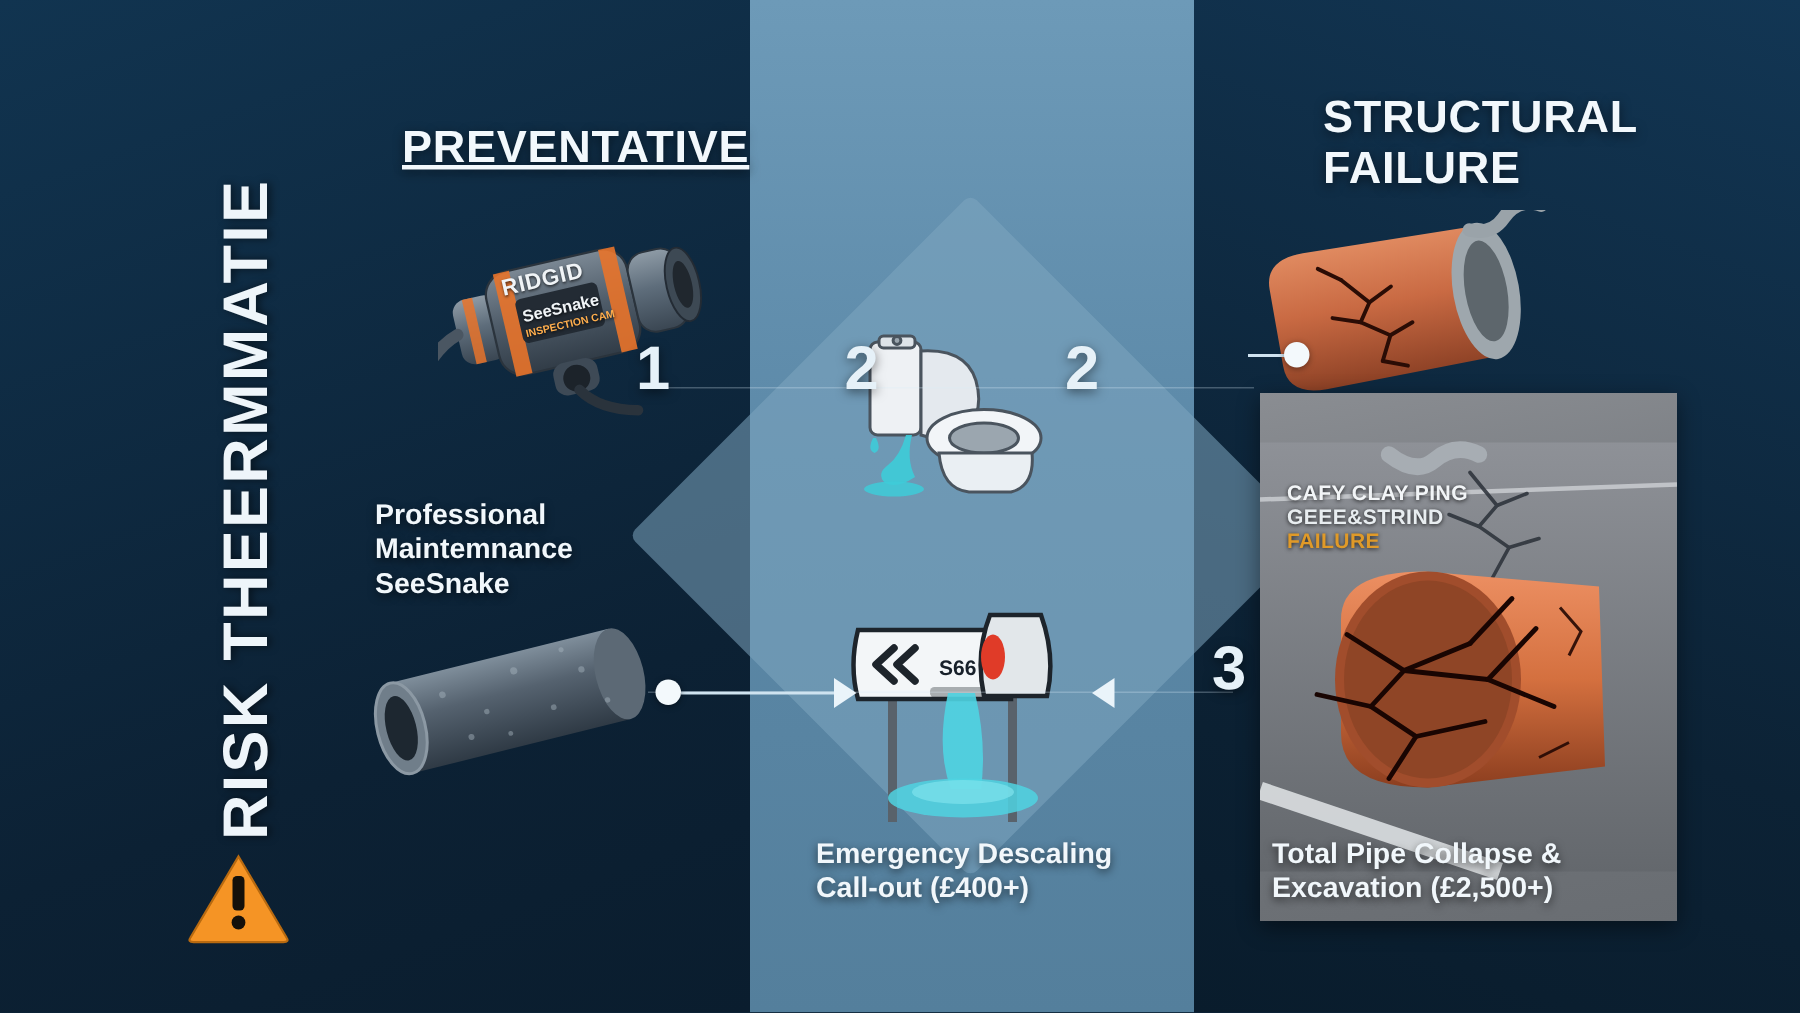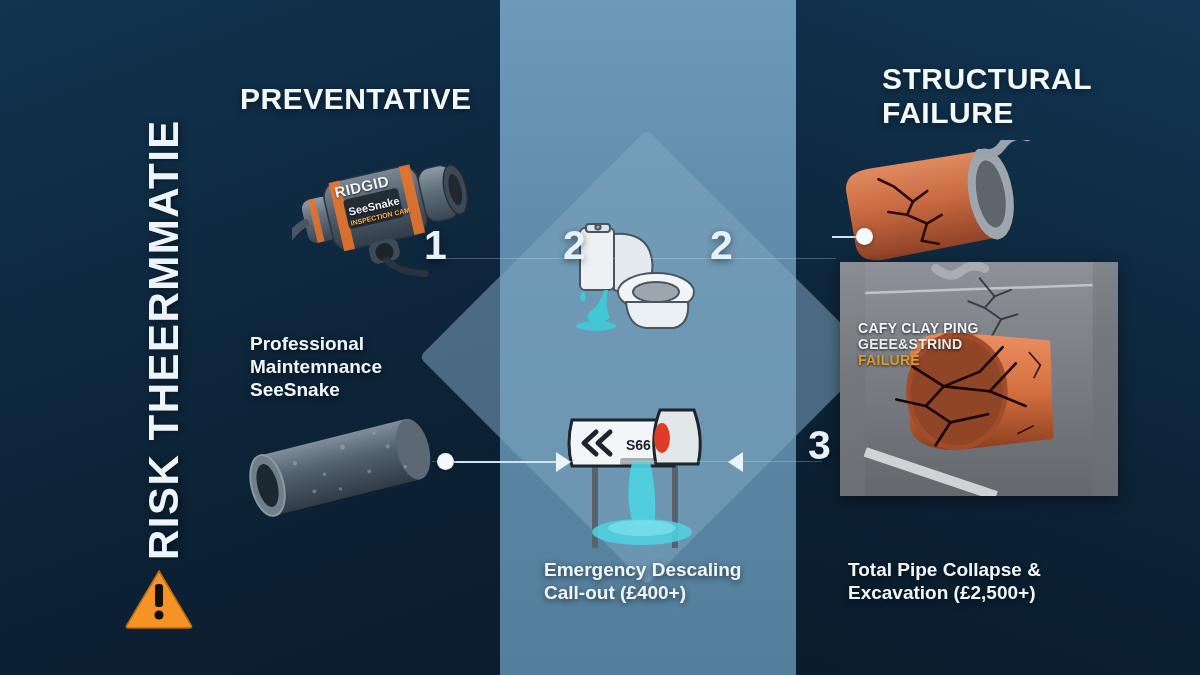--- a/index.html
+++ b/index.html
@@ -58,21 +58,21 @@
   
   .col-header {
     position: absolute;
     color: #f2f8fc;
     font-size: 30px;
     font-weight: bold;
     letter-spacing: .5px;
     text-shadow: 0 2px 7px rgba(0,0,0,.5);
     line-height: 1.12;
   }
-  #header-preventative { left: 240px; top: 82px; }
+  #header-preventative { left: 268px; top: 82px; text-decoration: underline; }
   #header-wait-block   { left: 540px; top: 78px; }
   #header-structural   { left: 882px; top: 62px; width: 280px; }
 
   #header-wait-main { font-size: 30px; font-weight: bold; color:#f2f8fc; }
   #header-wait-10x  { font-size: 31px; font-weight: bold; color:#f0a028; margin-top: 4px;
                       text-shadow: 0 2px 7px rgba(0,0,0,.45); }
   #header-wait-sub  { font-size: 21px; font-weight: bold; color:#eef5fa; margin-top: 4px;
                       letter-spacing:.3px; text-shadow: 0 2px 6px rgba(0,0,0,.45); }
 
   
@@ -140,21 +140,21 @@
   #dev-sub   { left: 350px; top: 213px; font-size: 7px;  transform: rotate(-13deg); color:#ffae4d; }
 
   
   #pipe-clean { position: absolute; left: 236px; top: 408px; width: 212px; height: 124px; }
 
   
   #pipe-cracked { position: absolute; left: 842px; top: 140px; width: 230px; height: 128px; }
 
   
   #photo-card {
-    position: absolute; left: 840px; top: 262px; width: 278px; height: 234px;
+    position: absolute; left: 840px; top: 262px; width: 278px; height: 352px;
     background: linear-gradient(170deg,#8a8d92 0%,#75797e 40%,#696d72 100%);
     overflow: hidden;
     box-shadow: 0 4px 14px rgba(0,0,0,.45);
   }
   .photo-text {
     position: absolute; font-weight: bold;
     text-shadow: 0 1px 3px rgba(0,0,0,.8);
   }
   #photo-l1 { left: 18px; top: 58px; font-size: 14px; color: #f2f5f7; letter-spacing:.3px; }
   #photo-l2 { left: 18px; top: 74px; font-size: 14px; color: #e8edf0; letter-spacing:.3px; }

